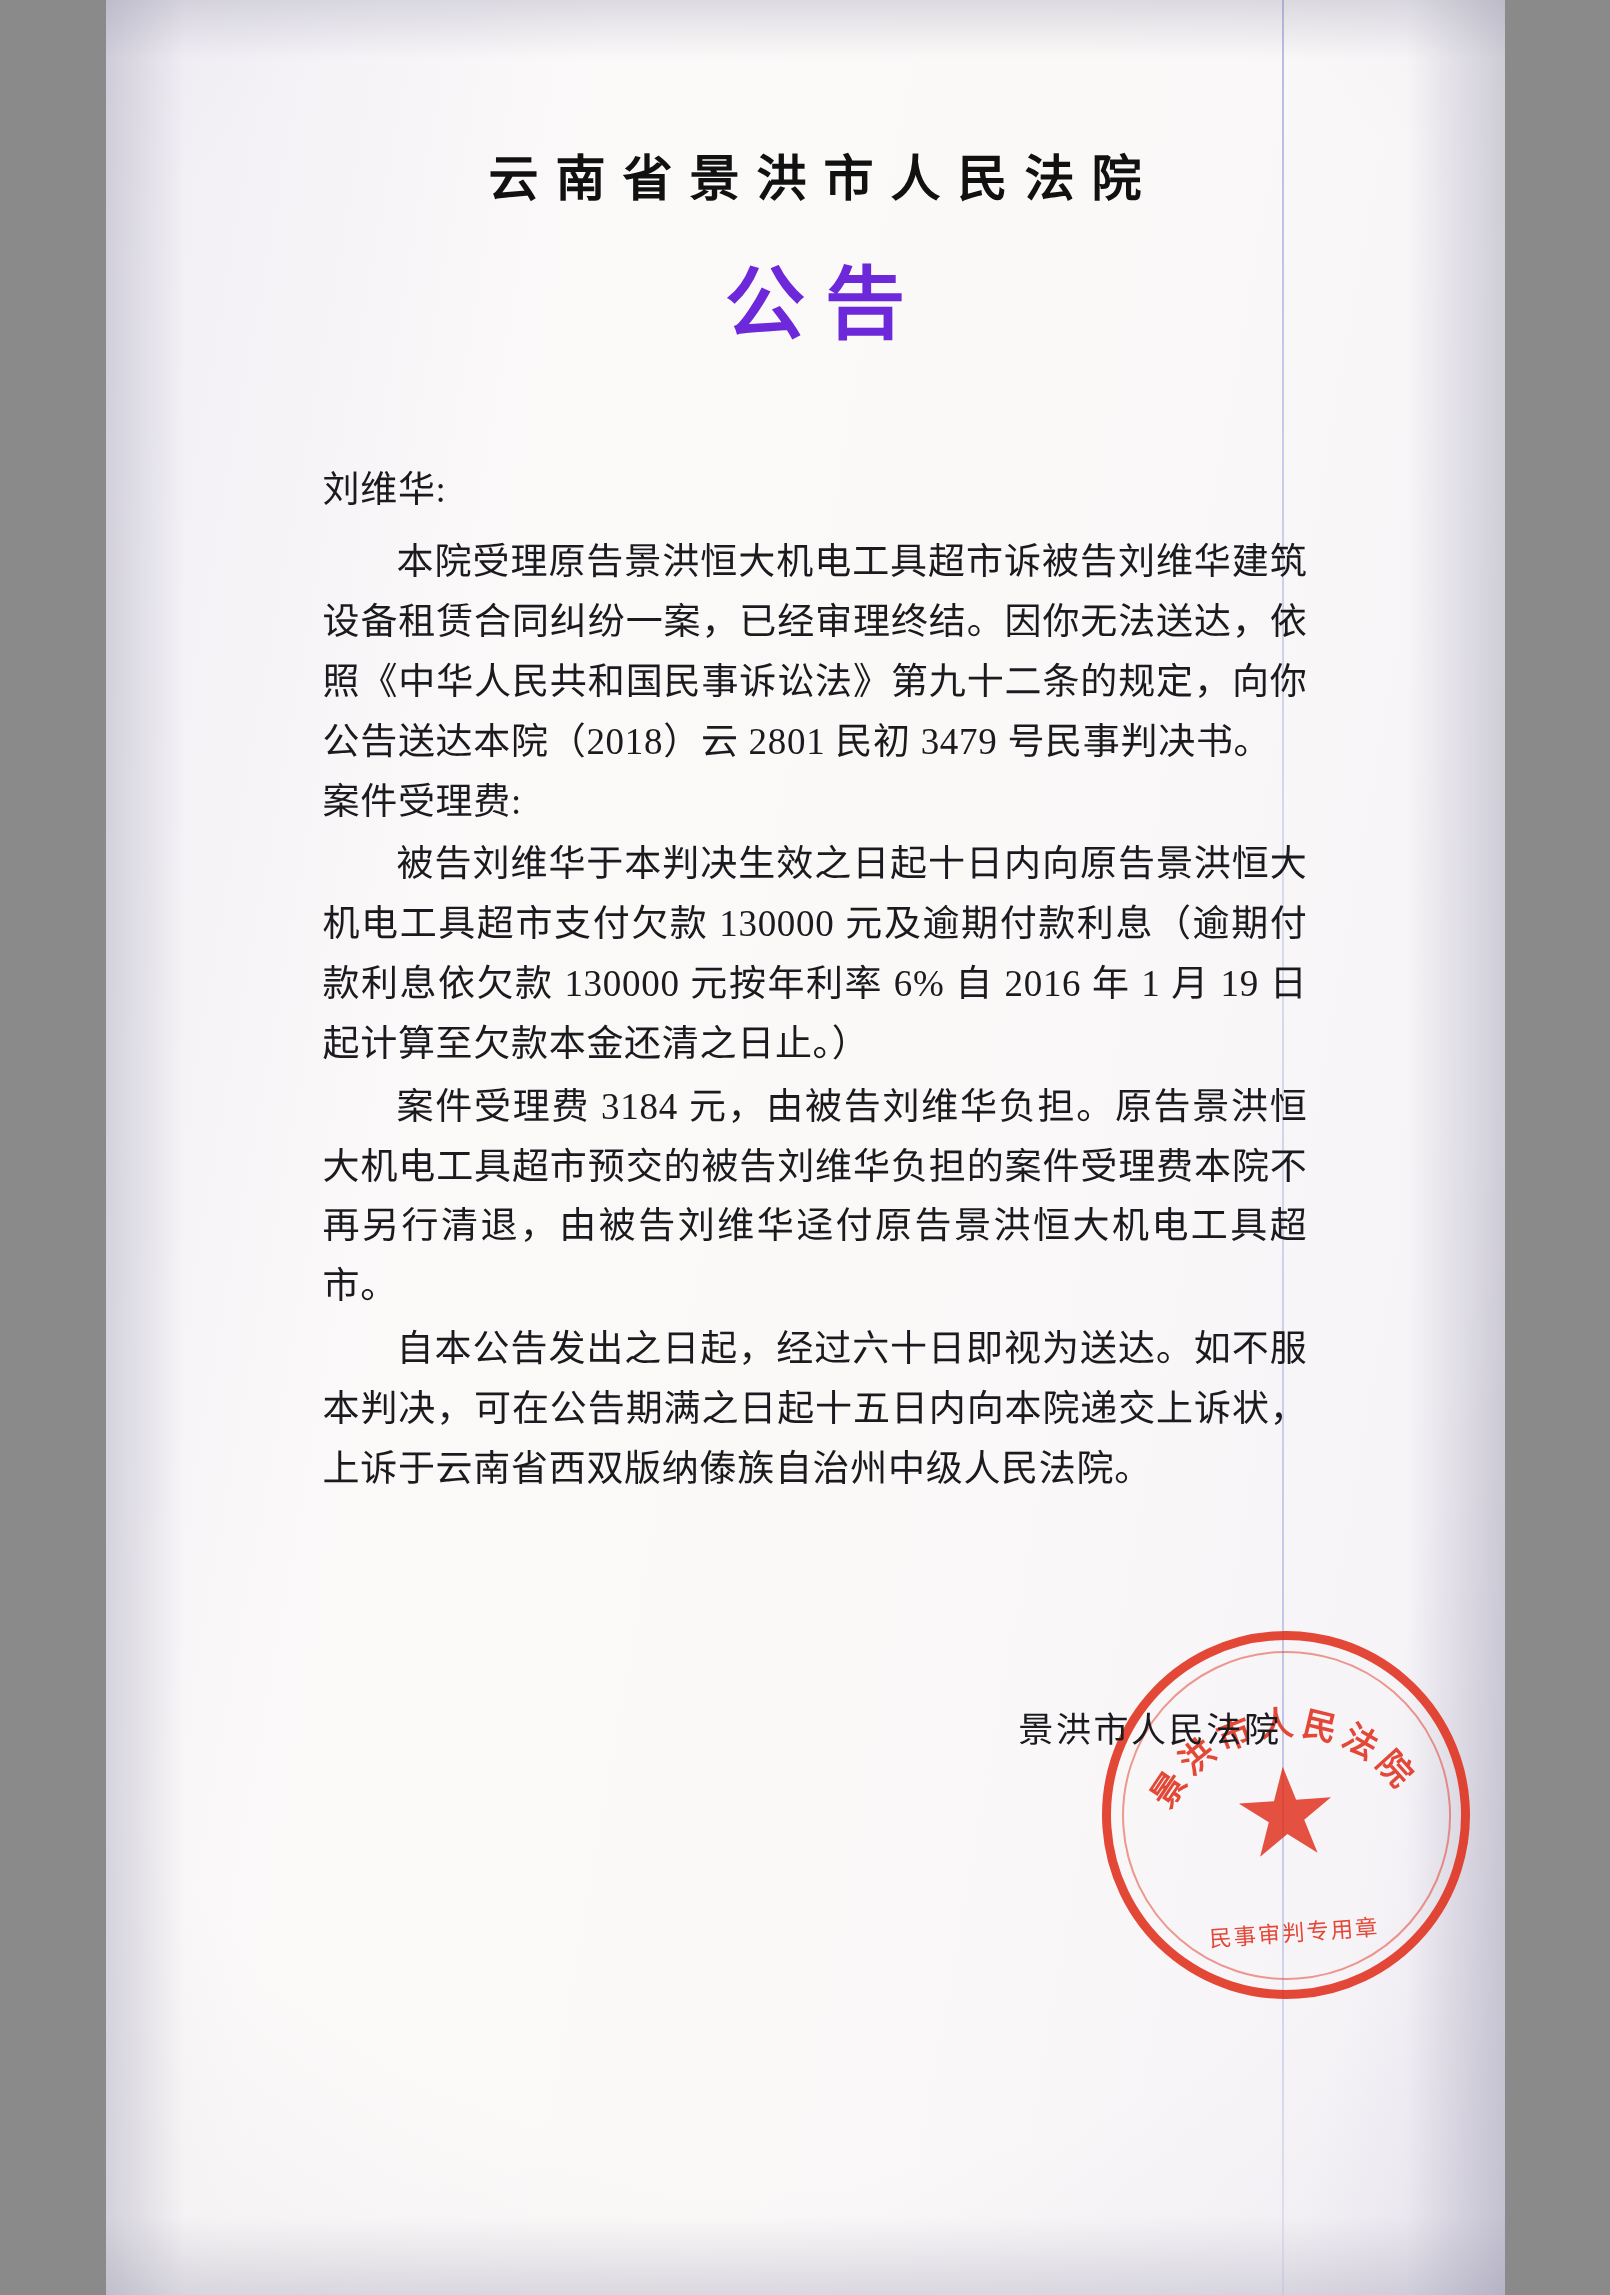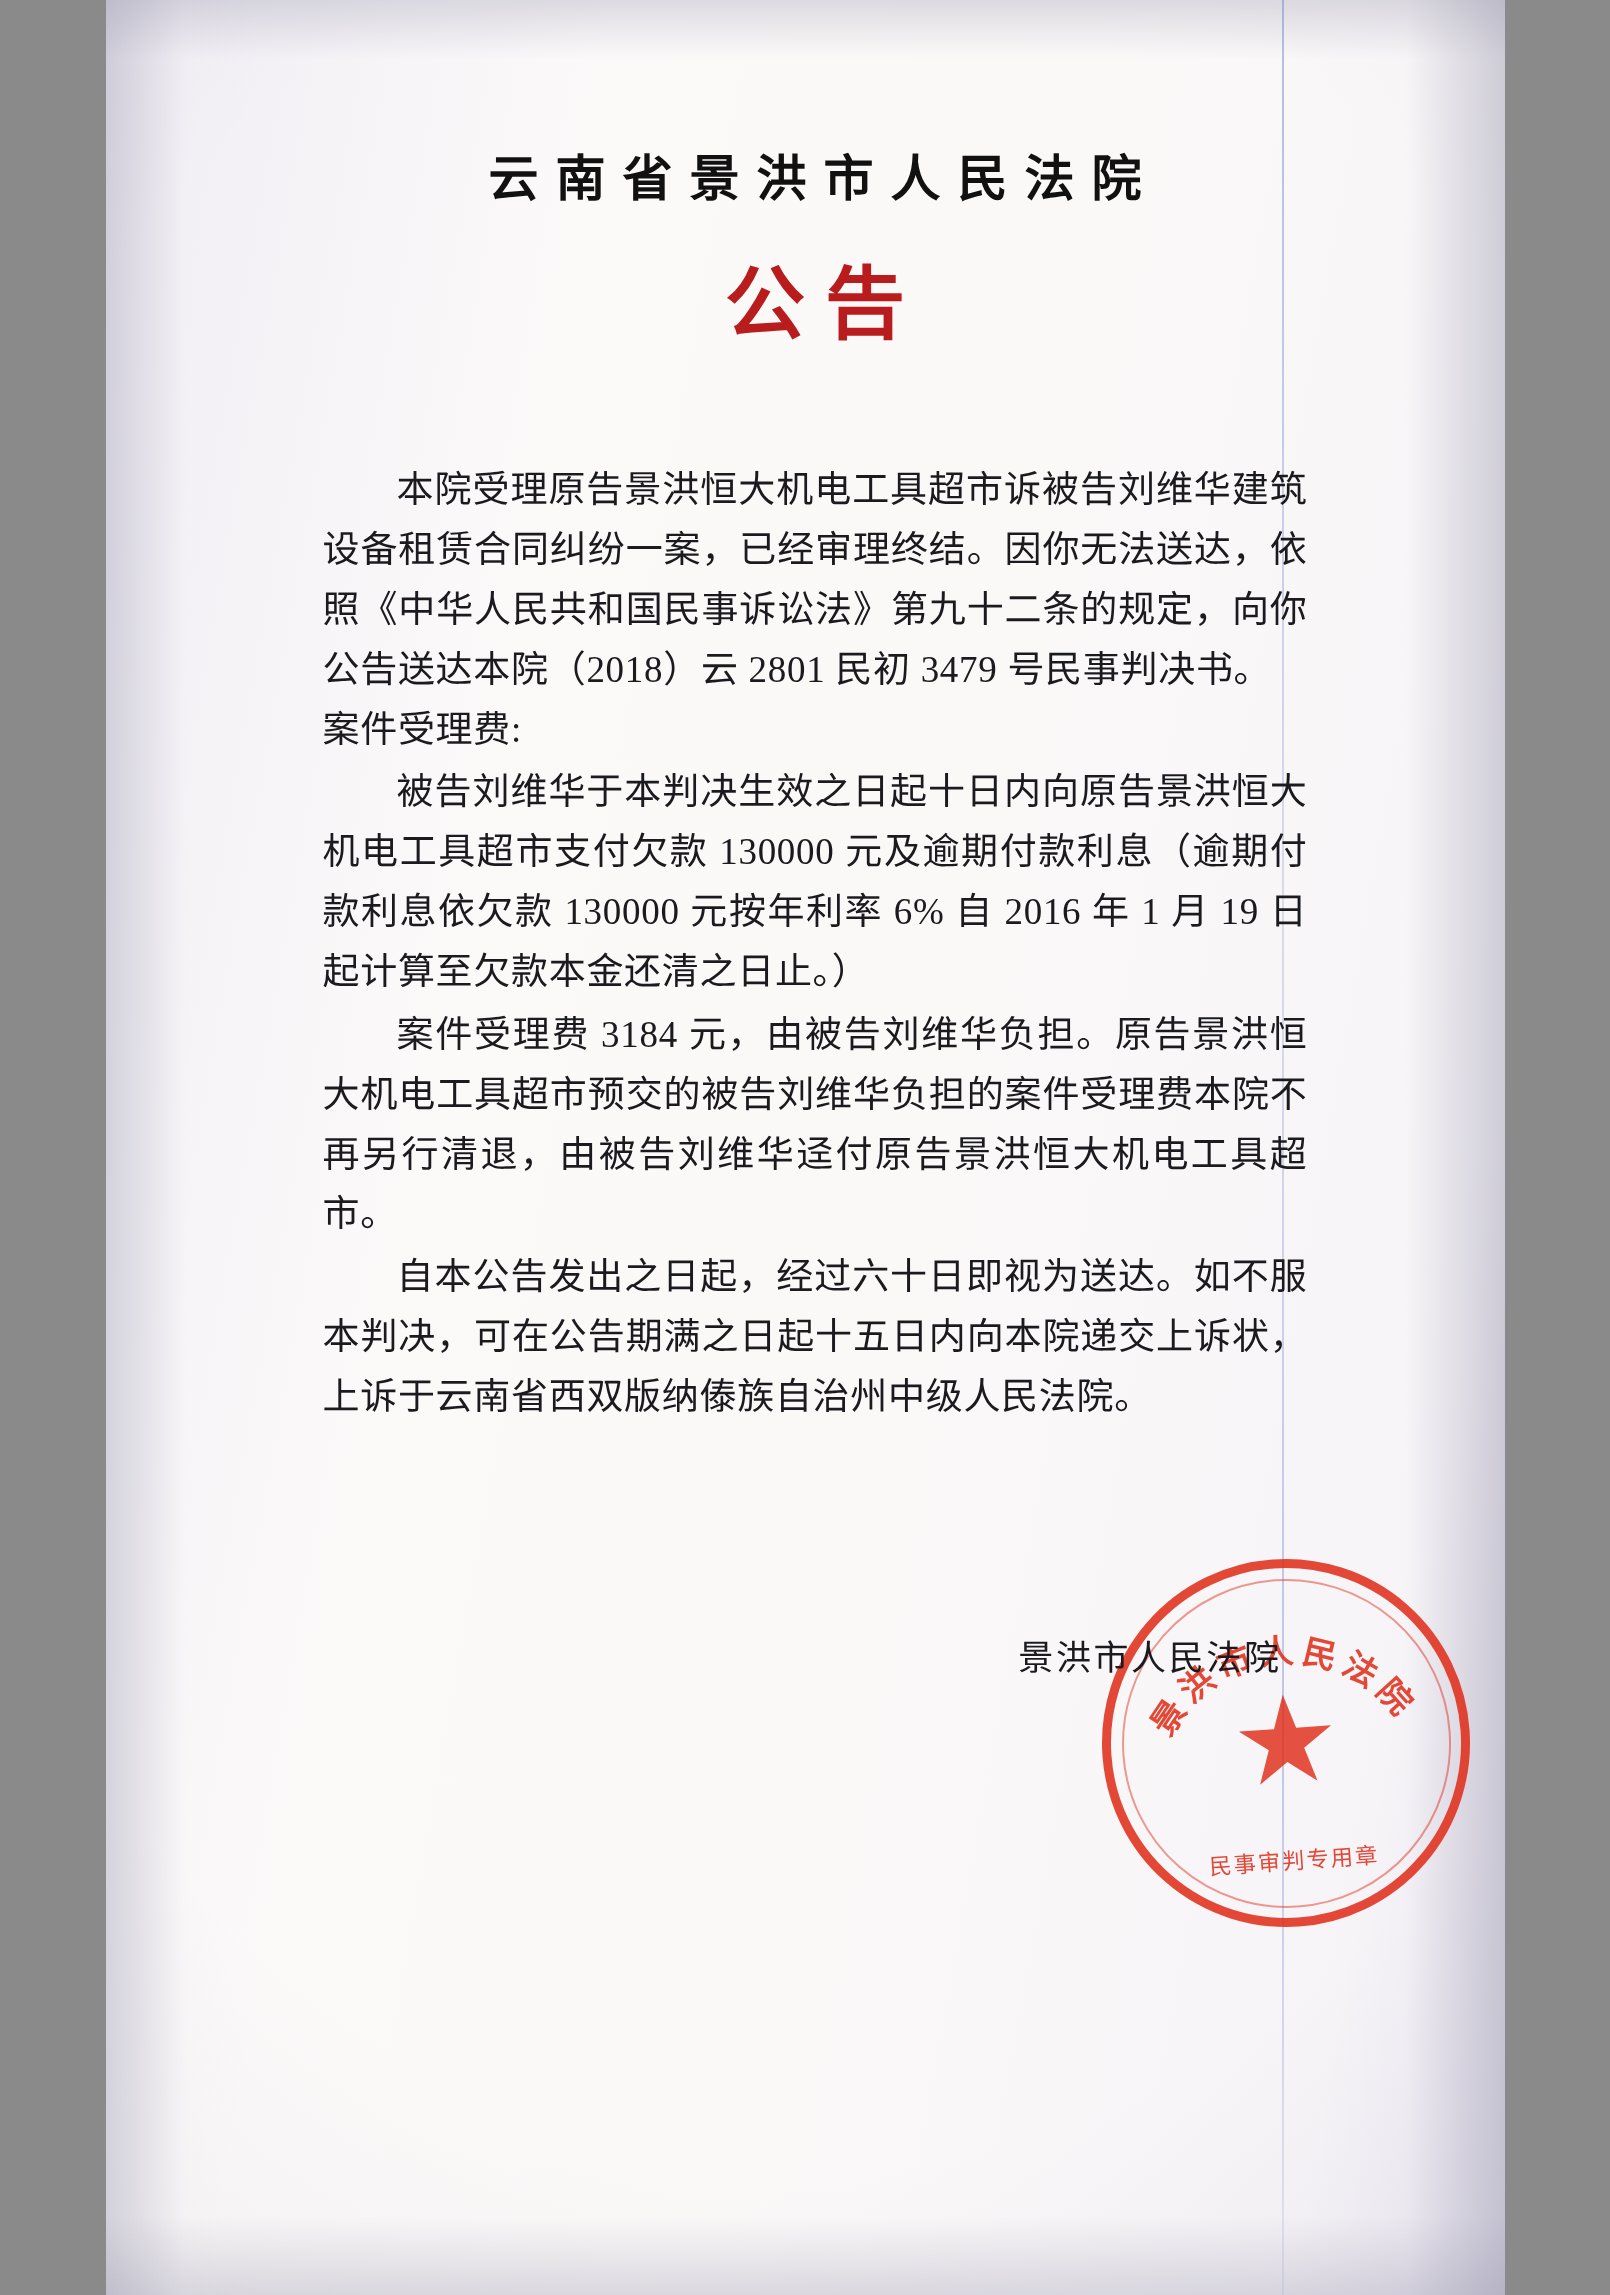--- a/index.html
+++ b/index.html
@@ -85,21 +85,21 @@
     white-space: nowrap;
   }
   .doc-title {
     margin-top: 29px;
     text-align: center;
     font-family: "DejaVu Serif", "Liberation Serif", serif;
     font-size: 80px;
     font-weight: 700;
     letter-spacing: 20px;
     text-indent: 20px;
-    color: #b91c1c;
+    color: #6d28d9;
   }
 
   .body-block {
     margin-top: 105px;
     font-size: 37px;
     line-height: 1.62;
     letter-spacing: 0.7px;
     text-align: justify;
     text-justify: inter-ideograph;
   }
@@ -213,20 +213,21 @@
   <div class="edge-shadow-bottom"></div>
 
   <div class="content">
 
     <div class="court-name">云南省景洪市人民法院</div>
 
     <div class="doc-title">公告</div>
 
     <div class="body-block">
 
+      <div class="addressee">刘维华:</div>
 
       <p class="para tight">本院受理原告景洪恒大机电工具超市诉被告刘维华建筑设备租赁合同纠纷一案，已经审理终结。因你无法送达，依照《中华人民共和国民事诉讼法》第九十二条的规定，向你公告送达本院（2018）云 2801 民初 3479 号民事判决书。</p>
 
       <p class="para" style="text-indent:0;">案件受理费:</p>
 
       <p class="para">被告刘维华于本判决生效之日起十日内向原告景洪恒大机电工具超市支付欠款 130000 元及逾期付款利息（逾期付款利息依欠款 130000 元按年利率 6% 自 2016 年 1 月 19 日起计算至欠款本金还清之日止。）</p>
 
       <p class="para">案件受理费 3184 元，由被告刘维华负担。原告景洪恒大机电工具超市预交的被告刘维华负担的案件受理费本院不再另行清退，由被告刘维华迳付原告景洪恒大机电工具超市。</p>
 
       <p class="para">自本公告发出之日起，经过六十日即视为送达。如不服本判决，可在公告期满之日起十五日内向本院递交上诉状，上诉于云南省西双版纳傣族自治州中级人民法院。</p>

